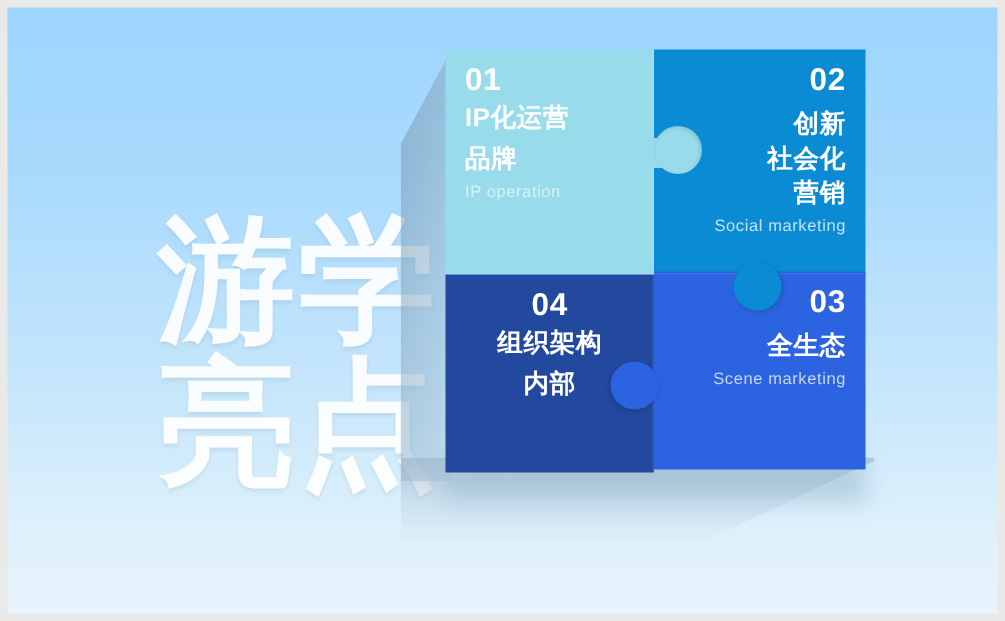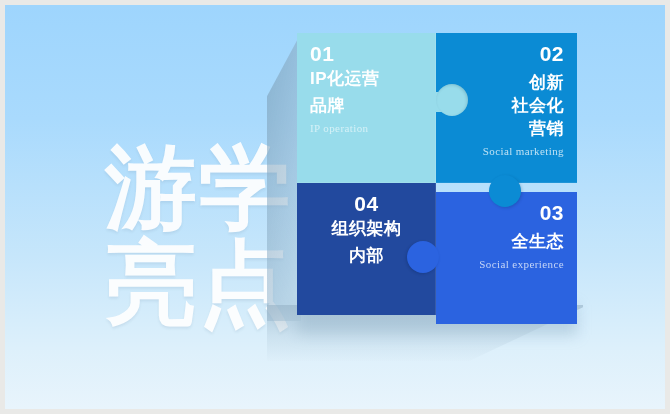--- a/index.html
+++ b/index.html
@@ -111,21 +111,20 @@
     letter-spacing: .5px;
     margin-top: 2px;
   }
   .cn.first { margin-top: 6px; }
   .en {
     font-size: 11px;
     font-weight: 400;
     line-height: 14px;
     letter-spacing: .4px;
     margin-top: 5px;
-    font-family: Liberation Serif, serif;
   }
 
   
   #p01 { left: 0px;   top: 0px;   width: 139px; height: 150px; background: #98dceb; }
   #p01 .inner { color: #ffffff; text-align: left; }
   #p01 .en { color: #d5f1f7; }
   
   .knob01 {
     position: absolute;
     left: 139px; top: 67px;
@@ -161,21 +160,21 @@
     width: 18px; height: 16px;
     background: #0b8bd4;
   }
 
   
   #p04 { left: 0px;   top: 150px; width: 139px; height: 132px; background: #22499e; }
   #p04 .inner { color: #ffffff; text-align: center; }
   #p04 .en { color: #bcc9e6; }
 
   
-  #p03 { left: 139px; top: 159px; width: 141px; height: 132px; background: #2b63e0; }
+  #p03 { left: 139px; top: 148px; width: 141px; height: 132px; background: #2b63e0; }
   #p03 .inner { color: #ffffff; text-align: right; align-items: flex-end; }
   #p03 .en { color: #c6d6f7; }
   
   .knob03 {
     position: absolute;
     left: 110px; top: 208px;
     width: 32px; height: 32px;
     border-radius: 50%;
     background: #2b63e0;
     box-shadow: -1px 1px 3px rgba(0,25,70,.22);
@@ -232,21 +231,21 @@
           <div class="num">04</div>
           <div class="cn">组织架构</div>
           <div class="cn first">内部</div>
         </div>
       </div>
 
       <div class="piece" id="p03">
         <div class="inner">
           <div class="num">03</div>
           <div class="cn first">全生态</div>
-          <div class="en">Social experience</div>
+          <div class="en">Scene marketing</div>
         </div>
       </div>
 
       <div class="seam-v"></div>
       <div class="seam-h"></div>
 
       <div class="knob01-neck"></div>
       <div class="knob01"></div>
 
       <div class="knob02-neck"></div>

